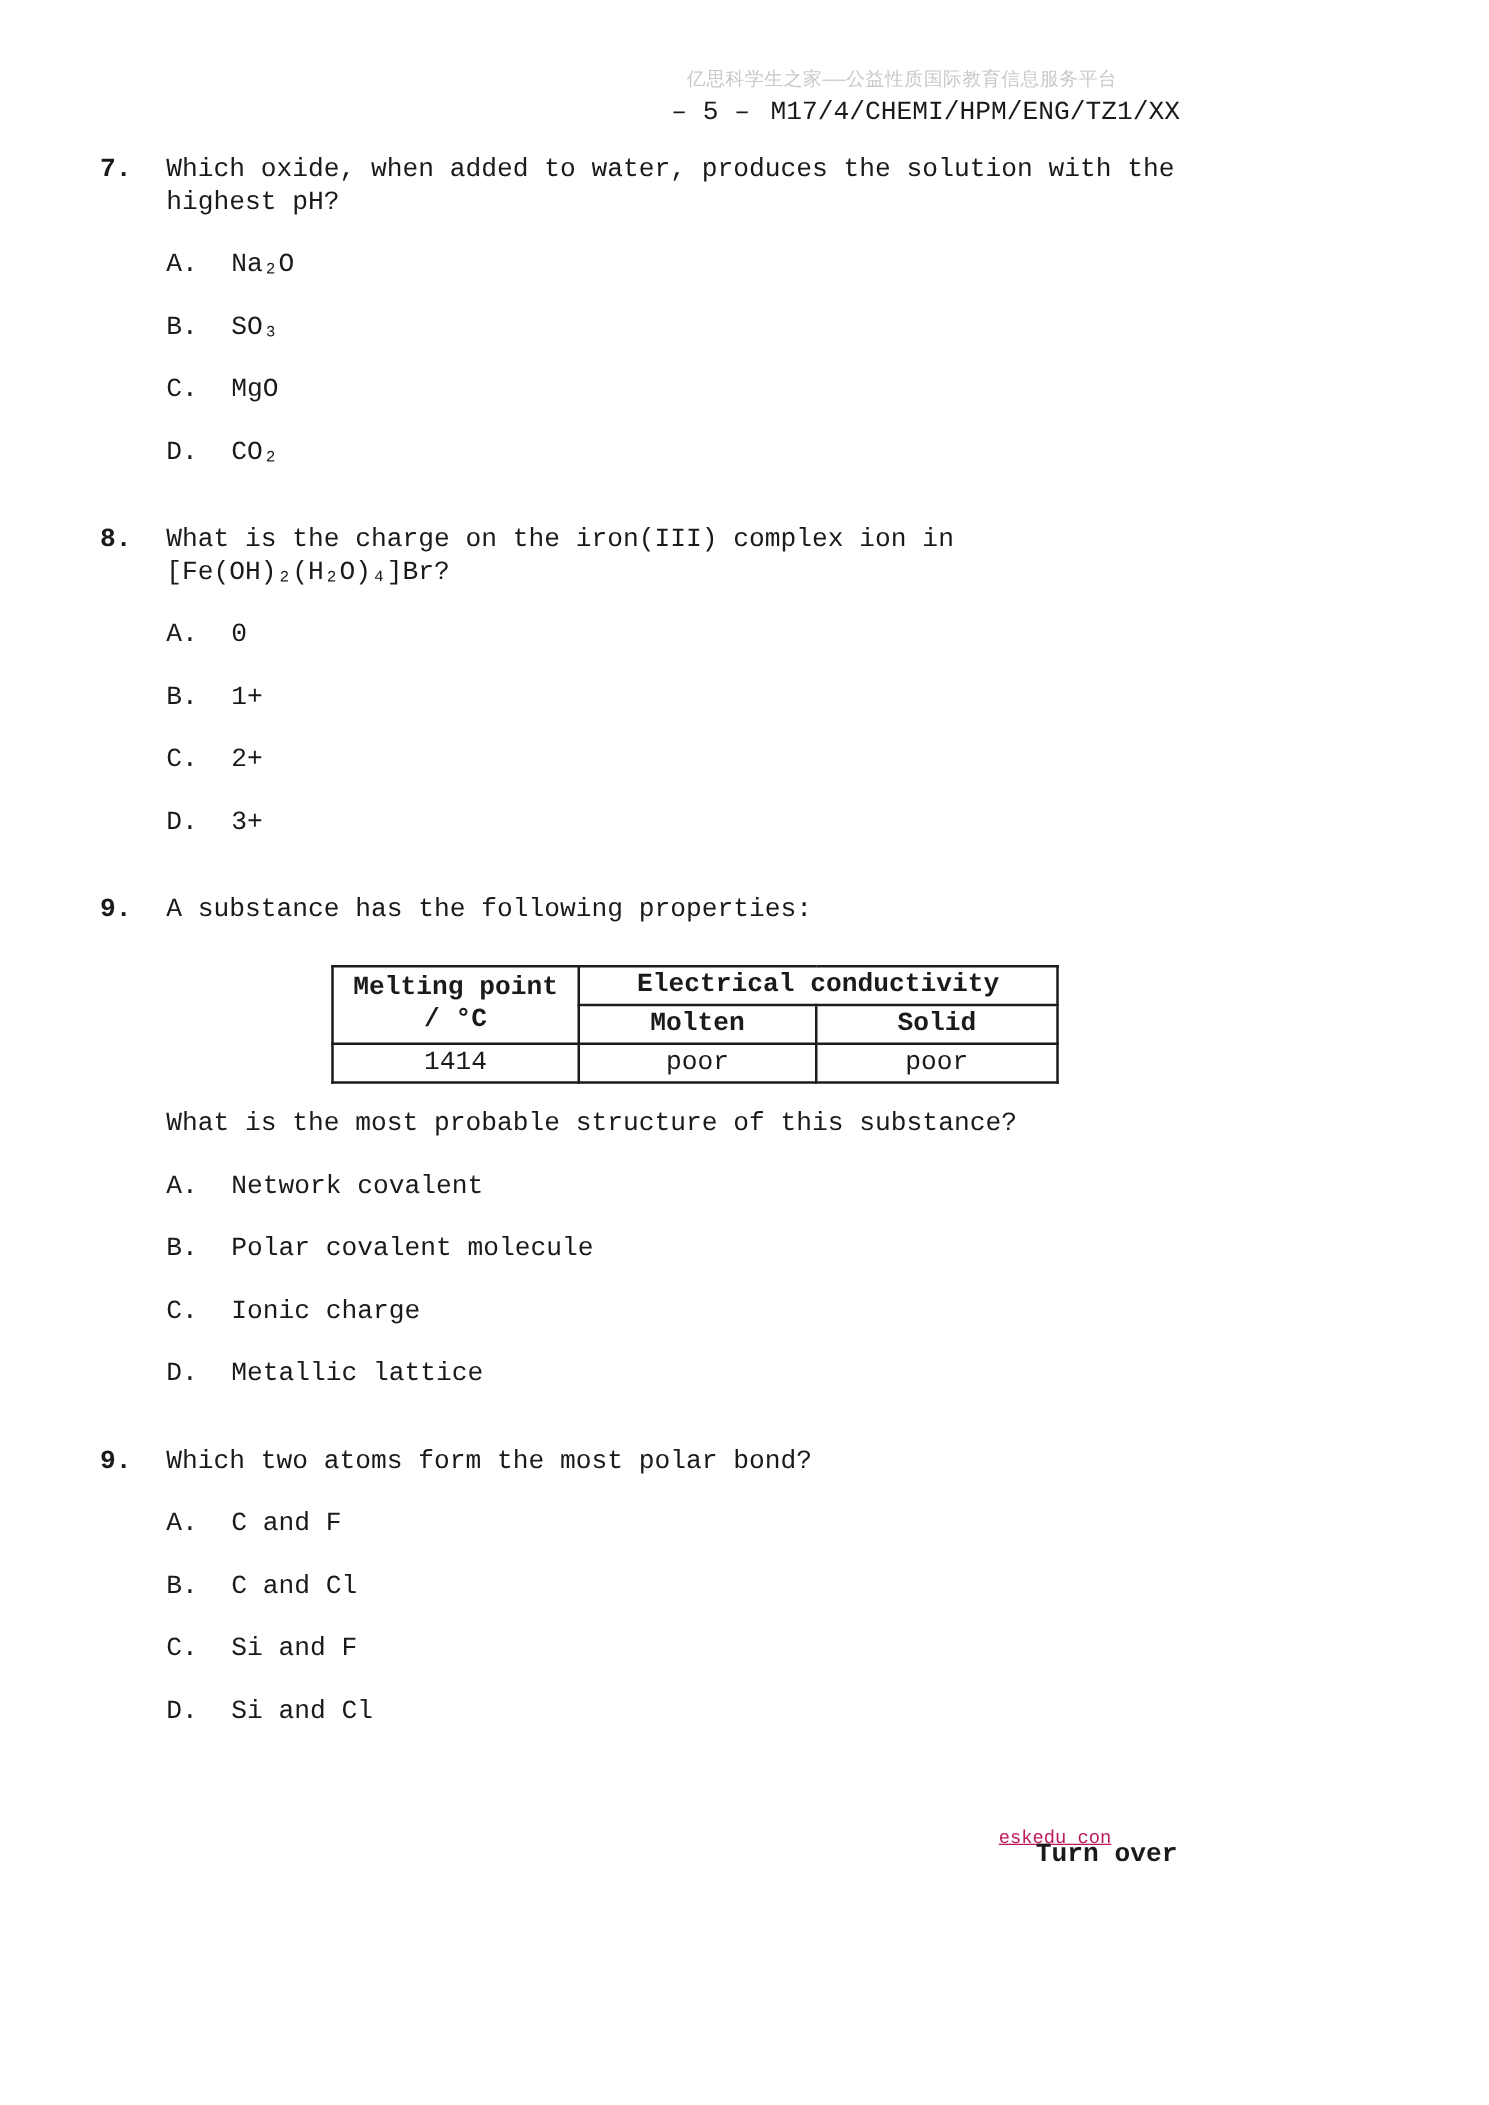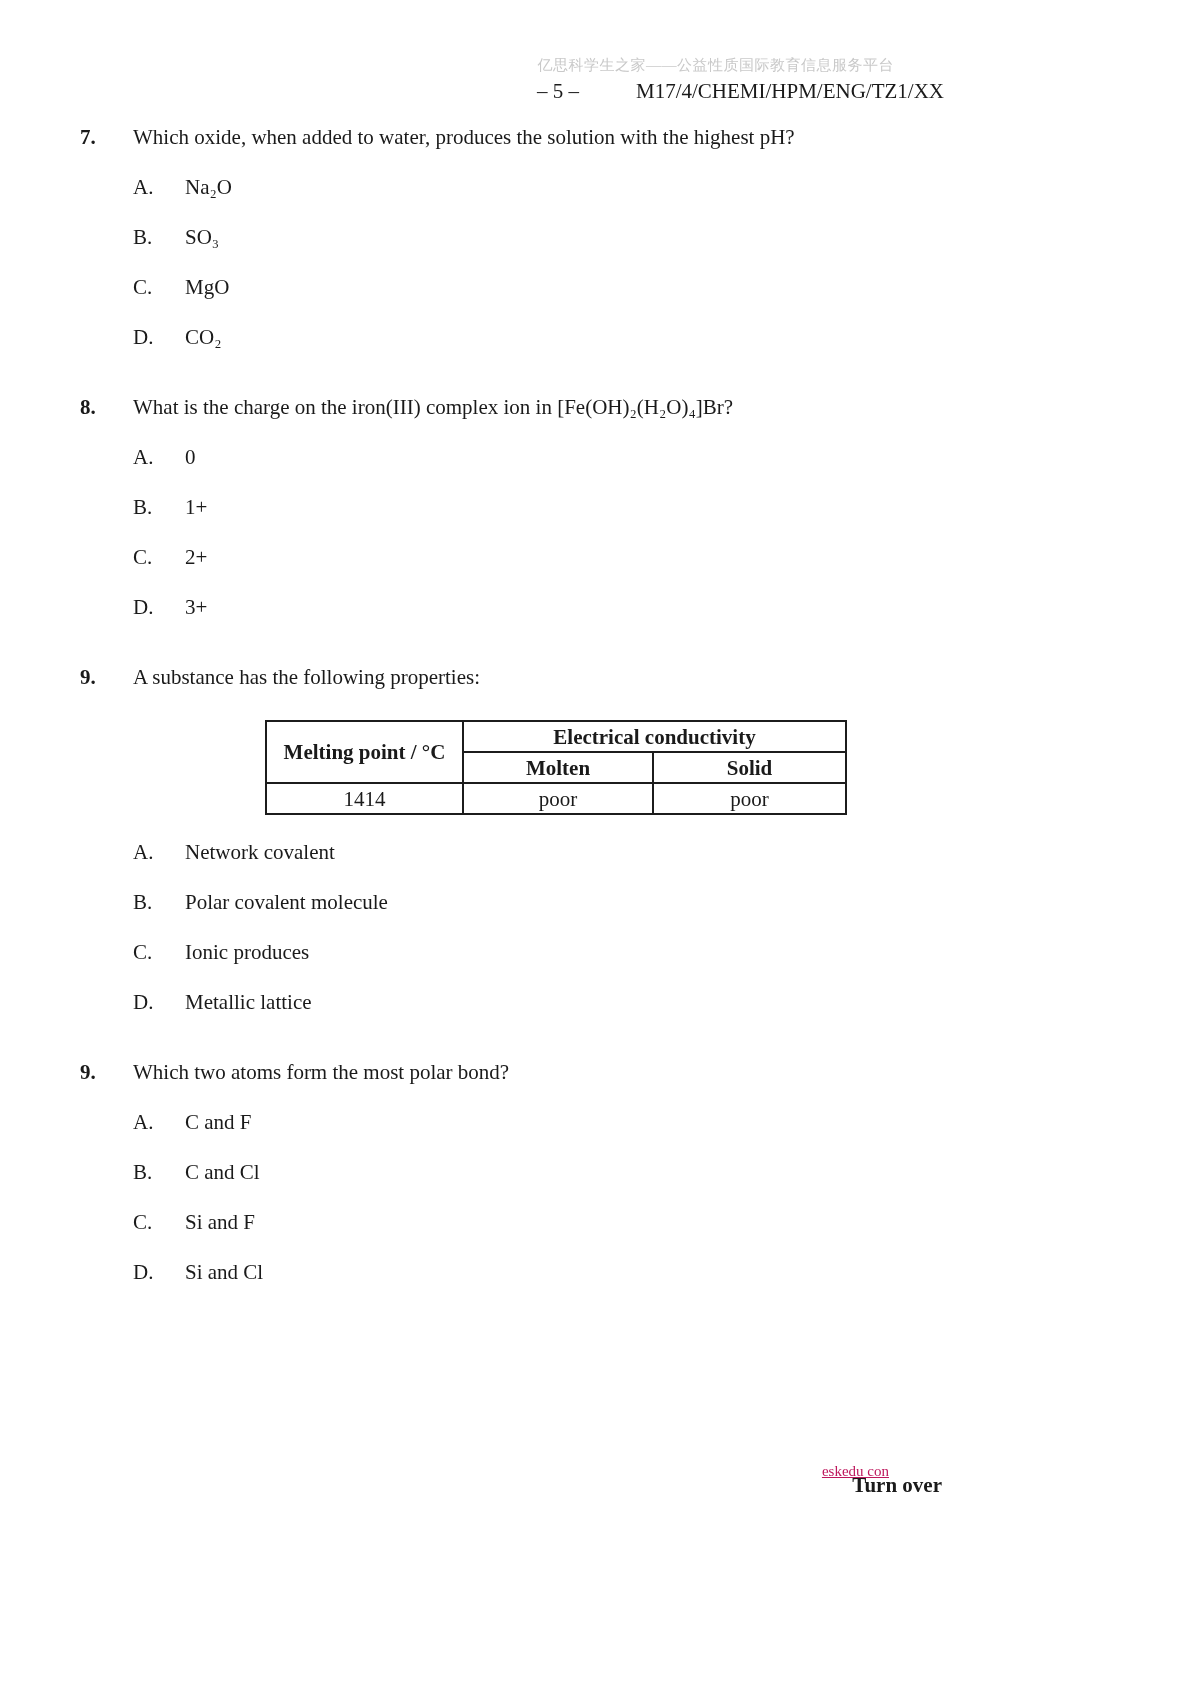--- a/index.html
+++ b/index.html
@@ -2,21 +2,21 @@
 <html><head>
 <meta charset="utf-8">
 <style>
   * { margin: 0; padding: 0; box-sizing: border-box; }
   html, body { background: #ffffff; }
   .page {
     position: relative;
     width: 1105px;
     height: 1684px;
     background: #ffffff;
-    font-family: Liberation Serif, serif;
+    font-family: Liberation Mono, monospace;
     font-size: 21px;
     line-height: 26px;
     color: #1a1a1a;
     overflow: hidden;
   }
   .wm-top {
     position: absolute;
     top: 52px;
     right: 211px;
     font-size: 15px;
@@ -158,32 +158,33 @@
           <th class="col-solid">Solid</th>
         </tr>
         <tr>
           <td>1414</td>
           <td>poor</td>
           <td>poor</td>
         </tr>
       </tbody>
         </table>
 
+      <div class="sub-text">What is the most probable structure of this substance?</div>
 
       <div class="option">
         <span class="opt-letter">A.</span>
         <span class="opt-text">Network covalent</span>
       </div>
       <div class="option">
         <span class="opt-letter">B.</span>
         <span class="opt-text">Polar covalent molecule</span>
       </div>
       <div class="option">
         <span class="opt-letter">C.</span>
-        <span class="opt-text">Ionic produces</span>
+        <span class="opt-text">Ionic charge</span>
       </div>
       <div class="option">
         <span class="opt-letter">D.</span>
         <span class="opt-text">Metallic lattice</span>
       </div>
     </div>
 
     <div class="question">
       <div class="q-head">
         <span class="q-num">9.</span>

